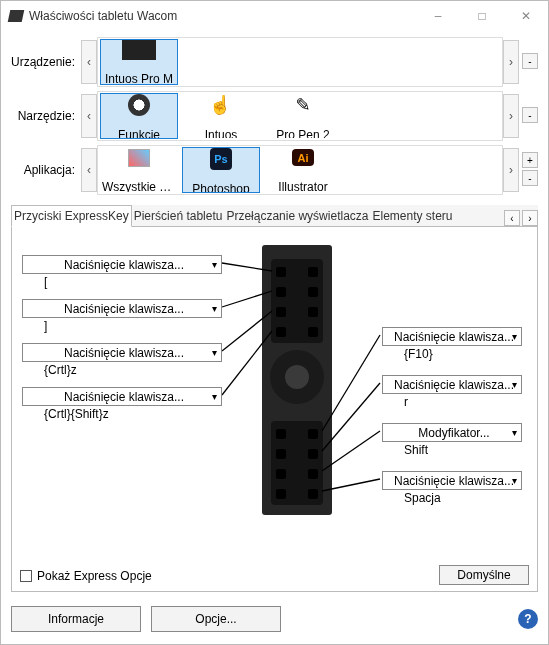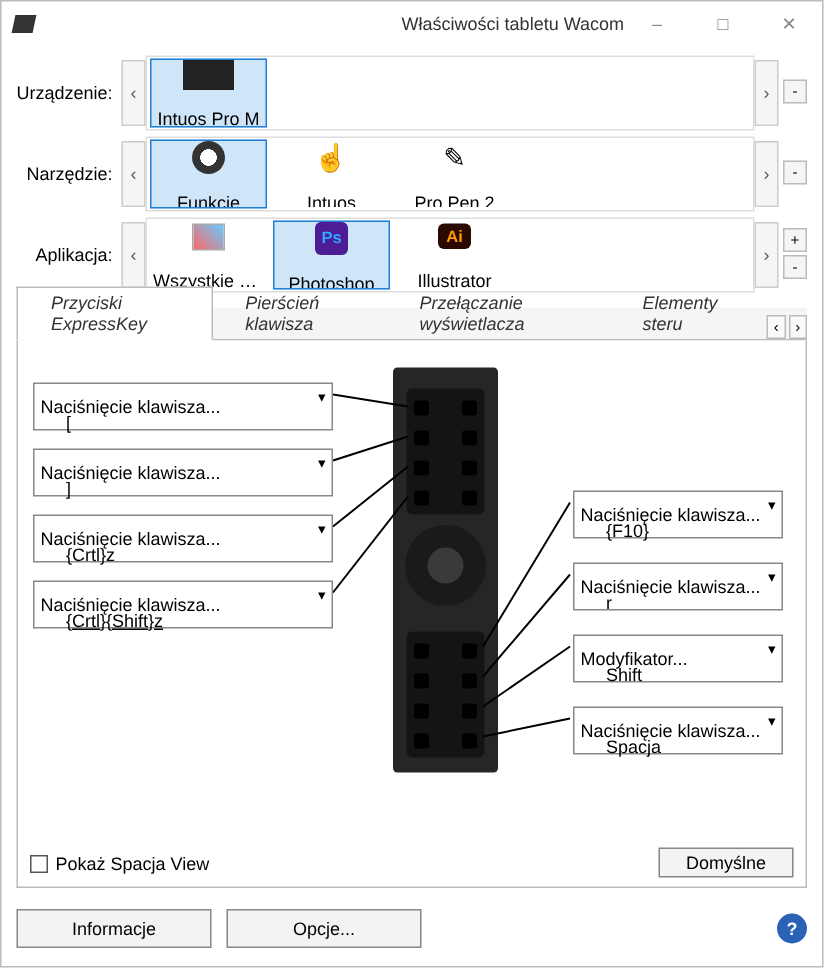--- a/index.html
+++ b/index.html
@@ -1,52 +1,52 @@
 <!DOCTYPE html>
 <html><head>
 <meta charset="utf-8">
 <style>
 * { box-sizing: border-box; margin: 0; padding: 0; font-family: "Segoe UI", Tahoma, sans-serif; font-size: 12px; }
 body { background: #fff; width: 549px; height: 645px; border: 1px solid #bbb; display: flex; flex-direction: column; }
 .titlebar { height: 30px; display: flex; align-items: center; padding-left: 8px; color: #333; }
 .titlebar .ticon { width: 14px; height: 12px; background: #333; margin-right: 6px; transform: skewX(-12deg); }
-.titlebar .title { flex: 1; text-align: right; }
+.titlebar .title { flex: 1; }
 .titlebar .wbtn { width: 44px; height: 28px; display: flex; align-items: center; justify-content: center; color: #888; }
 
 .section-rows { padding: 6px 10px 2px 10px; }
 .srow { display: flex; align-items: center; margin-bottom: 4px; height: 50px; }
 .srow .label { width: 70px; text-align: right; padding-right: 6px; color: #000; }
 .srow .navbtn { width: 16px; height: 44px; border: 1px solid #ccc; background: #f5f5f5; display: flex; align-items: center; justify-content: center; color: #555; }
 .srow .navbtnR { width: 16px; height: 44px; border: 1px solid #ccc; background: #f5f5f5; display: flex; align-items: center; justify-content: center; color: #555; }
 .srow .tray { flex: 1; height: 50px; border: 1px solid #ddd; display: flex; align-items: center; overflow: hidden; padding: 2px; }
 .srow .sidebtns { display: flex; flex-direction: column; margin-left: 3px; }
 .srow .sidebtns .sb { width: 16px; height: 16px; border: 1px solid #bbb; background: #f5f5f5; display: flex; align-items: center; justify-content: center; font-size: 10px; margin-bottom: 2px; }
 
 .slot { width: 78px; height: 46px; display: flex; flex-direction: column; align-items: center; justify-content: center; margin-right: 4px; border: 1px solid transparent; }
 .slot.selected { border: 1px solid #1e7fd6; background: #cfe6f9; }
 .slot .sicon { width: 36px; height: 22px; display: flex; align-items: center; justify-content: center; }
 .slot .sname { margin-top: 12px; white-space: nowrap; overflow: hidden; text-overflow: ellipsis; max-width: 74px; text-align: center; }
 
 .tabbar { display: flex; align-items: flex-end; border-bottom: 1px solid #bbb; background: #f5f5f5; margin: 4px 10px 0 10px; height: 22px; }
-.tabbar .tab { padding: 3px 22px; color: #333; font-style: italic; }
+.tabbar .tab { padding: 3px 2px; color: #333; }
 .tabbar .tab.active { background: #fff; border: 1px solid #bbb; border-bottom: 1px solid #fff; position: relative; top: 1px; }
 .tabbar .tnav { width: 16px; height: 16px; border: 1px solid #bbb; background: #fafafa; display:flex; align-items:center; justify-content:center; font-size:10px; margin-left:2px;}
 .tabspacer { flex:1; }
 
 .content { flex: 1; margin: 0 10px 6px 10px; border: 1px solid #bbb; border-top: none; position: relative; background: #fff; }
 .remote { position: absolute; left: 250px; top: 18px; width: 70px; height: 270px; background: #262626; border-radius: 3px; }
 .remote .segT { position:absolute; left:9px; top:14px; width:52px; height:84px; background:#141414; border-radius:4px;}
 .remote .segB { position:absolute; left:9px; top:176px; width:52px; height:84px; background:#141414; border-radius:4px;}
 .remote .nub { position:absolute; background:#000; border-radius:2px; height:10px;}
 .remote .nubL { left:14px; width:10px; }
 .remote .nubR { right:14px; width:10px; }
 .remote .ring { position:absolute; left:8px; top:105px; width:54px; height:54px; border-radius:50%; background:#1a1a1a;}
 .remote .ring::after { content:''; position:absolute; left:15px; top:15px; width:24px; height:24px; border-radius:50%; background:#3a3a3a;}
 
-.combo { position: absolute; height: 32px; border: 1px solid #888; display: flex; align-items: center; padding-left: 4px; background: #fff; }
+.combo { position: absolute; height: 19px; border: 1px solid #888; display: flex; align-items: center; padding-left: 4px; background: #fff; justify-content: center; }
 .combo .carr { position:absolute; right:4px; top:3px; font-size:10px; }
 .sublabel { position: absolute; color: #000; }
 
 svg.line { position:absolute; left:0; top:0; pointer-events:none; }
 
 .footer-check { position: absolute; left: 8px; bottom: 8px; display: flex; align-items: center; }
 .footer-check .cbx { width: 12px; height: 12px; border: 1px solid #555; margin-right: 5px; }
 .footer-btn { position: absolute; right: 8px; bottom: 6px; width: 90px; height: 20px; border: 1px solid #888; background: #f3f3f3; display:flex; align-items:center; justify-content:center;}
 
 .bottombar { display: flex; align-items: center; padding: 8px 10px 12px 10px; gap: 10px; }
@@ -118,21 +118,21 @@
     <div class="navbtn">‹</div>
     <div class="tray">
       <div class="slot">
         <div class="sicon">
             <div style="width:22px;height:18px;border:1px solid #aaa;background:linear-gradient(45deg,#f66,#6cf);"></div>
           </div>
         <div class="sname">Wszystkie poz...</div>
       </div>
       <div class="slot selected">
         <div class="sicon">
-            <div style="width:22px;height:22px;background:#4c1d95;border-radius:4px;display:flex;align-items:center;justify-content:center;color:#31a8ff;font-weight:bold;font-size:11px;">Ps</div>
+            <div style="width:22px;height:22px;background:#0f172a;border-radius:4px;display:flex;align-items:center;justify-content:center;color:#31a8ff;font-weight:bold;font-size:11px;">Ps</div>
           </div>
         <div class="sname">Photoshop</div>
       </div>
       <div class="slot">
         <div class="sicon">
             <div style="width:22px;height:17px;background:#2a0a00;border-radius:4px;display:flex;align-items:center;justify-content:center;color:#ff9a00;font-weight:bold;font-size:11px;">Ai</div>
           </div>
         <div class="sname">Illustrator</div>
       </div>
     </div>
@@ -140,21 +140,21 @@
     <div class="sidebtns">
       <div class="sb">+</div>
       <div class="sb">-</div>
     </div>
   </div>
 
 </div>
 
 <div class="tabbar">
   <div class="tab active">Przyciski ExpressKey</div>
-  <div class="tab">Pierścień klawisza</div>
+  <div class="tab">Pierścień tabletu</div>
   <div class="tab">Przełączanie wyświetlacza</div>
   <div class="tab">Elementy steru</div>
   <div class="tabspacer"></div>
   <div class="tnav">‹</div>
   <div class="tnav">›</div>
 </div>
 
 <div class="content">
 
   <div class="remote">
@@ -207,21 +207,21 @@
   <div class="combo" style="left:10px; top:116px; width:200px;">
       <span>Naciśnięcie klawisza...</span>
       <span class="carr">▾</span>
     </div>
   <div class="sublabel" style="left:32px; top:136px;">{Crtl}z</div>
 
   <div class="combo" style="left:10px; top:160px; width:200px;">
       <span>Naciśnięcie klawisza...</span>
       <span class="carr">▾</span>
     </div>
-  <div class="sublabel" style="left:32px; top:180px;text-decoration:underline;">{Crtl}{Shift}z</div>
+  <div class="sublabel" style="left:32px; top:180px;">{Crtl}{Shift}z</div>
 
   <div class="combo" style="left:370px; top:100px; width:140px;">
       <span>Naciśnięcie klawisza...</span>
       <span class="carr">▾</span>
     </div>
   <div class="sublabel" style="left:392px; top:120px;">{F10}</div>
 
   <div class="combo" style="left:370px; top:148px; width:140px;">
       <span>Naciśnięcie klawisza...</span>
       <span class="carr">▾</span>
@@ -235,21 +235,21 @@
   <div class="sublabel" style="left:392px; top:216px;">Shift</div>
 
   <div class="combo" style="left:370px; top:244px; width:140px;">
       <span>Naciśnięcie klawisza...</span>
       <span class="carr">▾</span>
     </div>
   <div class="sublabel" style="left:392px; top:264px;">Spacja</div>
 
   <div class="footer-check">
     <div class="cbx"></div>
-    <span>Pokaż Spacja View</span>
+    <span>Pokaż Express Opcje</span>
   </div>
   <div class="footer-btn">
       <span>Domyślne</span>
     </div>
 </div>
 
 <div class="bottombar">
   <div class="bbtn">
       <span>Informacje</span>
     </div>

